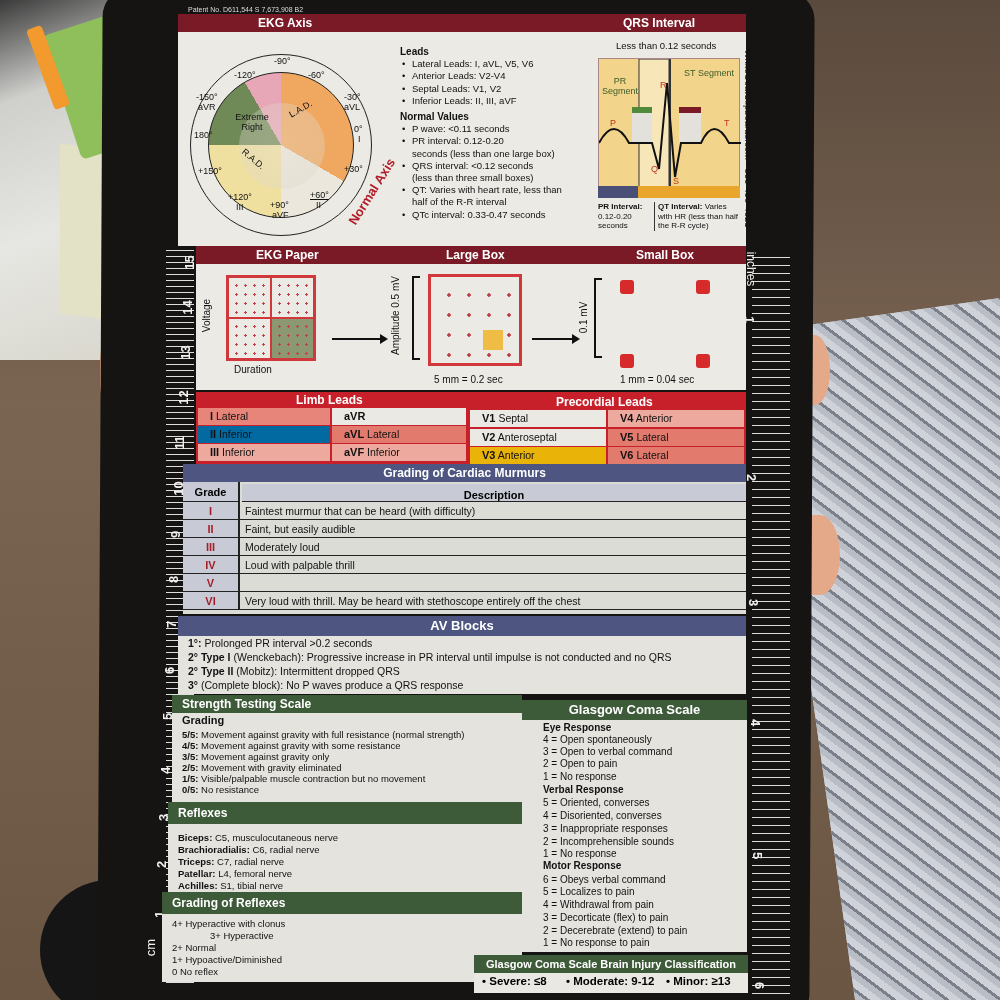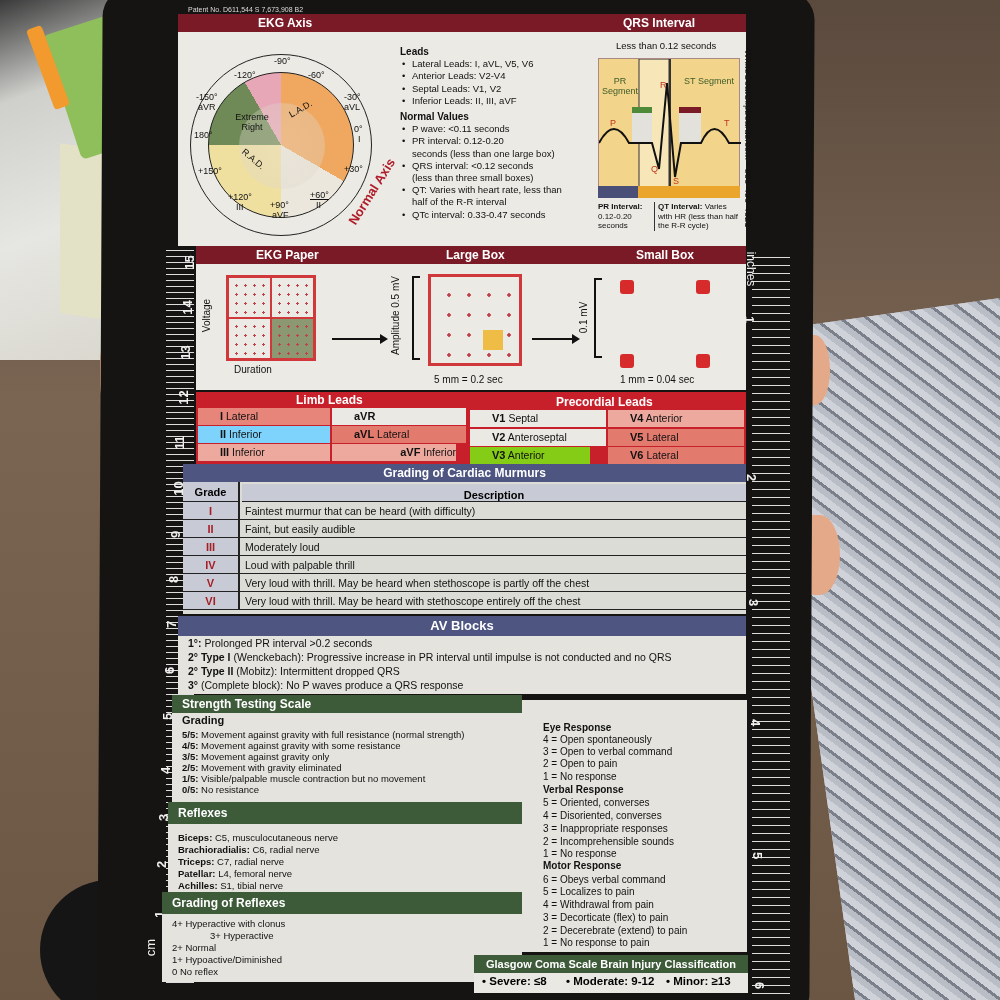--- a/index.html
+++ b/index.html
@@ -84,21 +84,21 @@
   .largebox .hl { position: absolute; left: 52px; top: 53px; width: 20px; height: 20px; background: #efbd45; }
   .smallbox-dot { position: absolute; width: 14px; height: 14px; background: #d62a2b; border-radius: 3px; }
   .small-txt { position: absolute; font-size: 10px; color: #111; }
   .rot-txt { position: absolute; font-size: 10px; color: #111; transform: rotate(-90deg); white-space: nowrap; }
   .arrow { position: absolute; height: 2px; background: #111; }
   .arrow::after { content:""; position: absolute; right: -2px; top: -4px; border-left: 8px solid #111; border-top: 5px solid transparent; border-bottom: 5px solid transparent; }
   .bracket { position: absolute; border: 2px solid #111; }
 
   
   .leads { left: 196px; top: 392px; width: 550px; height: 72px; background: #c8202b; }
-  .lt { position: absolute; font-size: 10.5px; color: #111; padding-left: 22px; line-height: 17px; height: 17px; }
+  .lt { position: absolute; font-size: 10.5px; color: #111; padding-left: 12px; line-height: 17px; height: 17px; }
   .lt b { font-weight: bold; font-size: 11px; }
 
   
   .murmurs { left: 183px; top: 464px; width: 563px; height: 150px; background: #dcdcd7; }
   .mrow { position: absolute; left: 0; width: 100%; height: 18px; border-bottom: 1.5px solid #222; }
   .mgrade { position: absolute; left: 0; top: 0; width: 57px; height: 100%; background: #c8cbd6; color: #a51d25; font-weight: bold; font-size: 11px; text-align: center; line-height: 18px; border-right: 2px solid #222; }
   .mdesc { position: absolute; left: 62px; top: 0; font-size: 10.5px; color: #111; line-height: 18px; white-space: nowrap; }
 
   
   .av { left: 178px; top: 616px; width: 568px; height: 78px; background: #e4e3de; }
@@ -224,21 +224,21 @@
       <rect x="40" y="0" width="30" height="128" fill="#f6e6b8" stroke="#333" stroke-width="1"></rect>
       <rect x="70" y="0" width="2" height="128" fill="#333"></rect>
       <rect x="33" y="48" width="20" height="6" fill="#4e8a3a"></rect>
       <rect x="33" y="54" width="20" height="30" fill="#e3e1dc"></rect>
       <rect x="80" y="48" width="22" height="6" fill="#7a1a26"></rect>
       <rect x="80" y="54" width="22" height="30" fill="#e3e1dc"></rect>
       <path d="M0 84 Q15 56 30 84 L53 84 L60 110 L68 24 L76 118 L82 84 L102 84 Q115 56 130 84 L142 84" fill="none" stroke="#111" stroke-width="2"></path>
     </svg>
   </div>
   <span class="qrs-seg" style="left:422px;top:62px;width:40px;">PR Segment</span>
-  <span class="qrs-seg" style="left:506px;top:62px;width:50px;">ST Segment</span>
+  <span class="qrs-seg" style="left:506px;top:54px;width:50px;">ST Segment</span>
   <span class="qrs-seg" style="left:432px;top:104px;color:#c0351f;">P</span>
   <span class="qrs-seg" style="left:473px;top:150px;color:#c0351f;">Q</span>
   <span class="qrs-seg" style="left:482px;top:66px;color:#c0351f;">R</span>
   <span class="qrs-seg" style="left:495px;top:162px;color:#c0351f;">S</span>
   <span class="qrs-seg" style="left:546px;top:104px;color:#c0351f;">T</span>
   <div class="qrs-pr-bar"></div>
   <div class="qrs-qt-bar"></div>
   <div class="qrs-foot" style="left:420px;top:188px;width:56px;">
     <b>PR Interval:</b>
     <div>0.12-0.20 seconds</div>
@@ -284,30 +284,30 @@
   <div class="smallbox-dot" style="left:500px;top:108px;"></div>
   <span class="small-txt" style="left:424px;top:128px;">1 mm = 0.04 sec</span>
 </div>
 
 <div class="panel leads">
   <span class="hdr" style="left:100px;top:1px;">Limb Leads</span>
   <span class="hdr" style="left:360px;top:3px;">Precordial Leads</span>
 
   <div class="lt" style="left:2px;top:16px;width:132px;background:#e7857a;"><b>I</b> <span>Lateral</span></div>
   <div class="lt" style="left:136px;top:16px;width:134px;background:#ebe9e4;"><b>aVR</b> <span></span></div>
-  <div class="lt" style="left:2px;top:34px;width:132px;background:#7dd3fc;"><b>II</b> <span>Inferior</span></div>
+  <div class="lt" style="left:2px;top:34px;width:132px;background:#0369a1;"><b>II</b> <span>Inferior</span></div>
   <div class="lt" style="left:136px;top:34px;width:134px;background:#e37a6e;"><b>aVL</b> <span>Lateral</span></div>
   <div class="lt" style="left:2px;top:52px;width:132px;background:#eea99e;"><b>III</b> <span>Inferior</span></div>
-  <div class="lt" style="left:136px;top:52px;width:124px;background:#eea99e;text-align:right;"><b>aVF</b> <span>Inferior</span></div>
+  <div class="lt" style="left:136px;top:52px;width:134px;background:#eea99e;"><b>aVF</b> <span>Inferior</span></div>
 
   <div class="lt" style="left:274px;top:18px;width:136px;background:#ebe9e4;"><b>V1</b> <span>Septal</span></div>
   <div class="lt" style="left:412px;top:18px;width:136px;background:#eea99e;"><b>V4</b> <span>Anterior</span></div>
   <div class="lt" style="left:274px;top:37px;width:136px;background:#ebe9e4;"><b>V2</b> <span>Anteroseptal</span></div>
   <div class="lt" style="left:412px;top:37px;width:136px;background:#e37a6e;"><b>V5</b> <span>Lateral</span></div>
-  <div class="lt" style="left:274px;top:55px;width:120px;background:#84cc16;"><b>V3</b> <span>Anterior</span></div>
+  <div class="lt" style="left:274px;top:55px;width:136px;background:#eab308;"><b>V3</b> <span>Anterior</span></div>
   <div class="lt" style="left:412px;top:55px;width:136px;background:#e37a6e;"><b>V6</b> <span>Lateral</span></div>
 </div>
 
 <div class="panel murmurs">
   <div class="hdr hdr-blue" style="left:0;top:0;width:100%;height:18px;line-height:18px;">Grading of Cardiac Murmurs</div>
   <div style="position:absolute;left:0;top:18px;width:57px;height:20px;background:#c8cbd6;font-weight:bold;font-size:11px;text-align:center;line-height:20px;border-right:2px solid #222;border-bottom:1.5px solid #222;">Grade</div>
   <div style="position:absolute;left:59px;top:20px;width:504px;height:18px;background:#c8cbd6;font-weight:bold;font-size:11px;text-align:center;line-height:22px;border-bottom:1.5px solid #222;">Description</div>
   <div class="mrow" style="top:38px;">
       <span class="mgrade">I</span>
       <span class="mdesc">Faintest murmur that can be heard (with difficulty)</span>
@@ -319,21 +319,20 @@
   <div class="mrow" style="top:74px;">
       <span class="mgrade">III</span>
       <span class="mdesc">Moderately loud</span>
     </div>
   <div class="mrow" style="top:92px;">
       <span class="mgrade">IV</span>
       <span class="mdesc">Loud with palpable thrill</span>
     </div>
   <div class="mrow" style="top:110px;">
       <span class="mgrade">V</span>
-      <span class="mdesc">Very loud with thrill. May be heard when stethoscope is partly off the chest</span>
     </div>
   <div class="mrow" style="top:128px;">
       <span class="mgrade">VI</span>
       <span class="mdesc">Very loud with thrill. May be heard with stethoscope entirely off the chest</span>
     </div>
 </div>
 
 <div class="panel av">
   <div class="hdr hdr-blue" style="left:0;top:0;width:100%;height:20px;line-height:20px;font-size:13px;">AV Blocks</div>
   <div class="av-line" style="top:21px;"><b>1°:</b><span> Prolonged PR interval &gt;0.2 seconds</span></div>
@@ -365,20 +364,21 @@
 <div class="panel grefl">
   <div class="hdr hdr-green" style="left:0;top:0;width:100%;height:22px;line-height:22px;text-align:left;padding-left:10px;">Grading of Reflexes</div>
   <div class="txt-line" style="top:26px;">4+ Hyperactive with clonus</div>
   <div class="txt-line" style="top:38px;margin-left:38px;">3+ Hyperactive</div>
   <div class="txt-line" style="top:50px;">2+ Normal</div>
   <div class="txt-line" style="top:62px;">1+ Hypoactive/Diminished</div>
   <div class="txt-line" style="top:74px;">0  No reflex</div>
 </div>
 
 <div class="panel gcs">
+  <div class="hdr hdr-green" style="left:0;top:0;width:100%;height:20px;line-height:20px;font-size:13px;">Glasgow Coma Scale</div>
   <div class="gcs-line h" style="top:22px;">Eye Response</div>
   <div class="gcs-line" style="top:34px;">4 = Open spontaneously</div>
   <div class="gcs-line" style="top:46px;">3 = Open to verbal command</div>
   <div class="gcs-line" style="top:58px;">2 = Open to pain</div>
   <div class="gcs-line" style="top:71px;">1 = No response</div>
   <div class="gcs-line h" style="top:84px;">Verbal Response</div>
   <div class="gcs-line" style="top:97px;">5 = Oriented, converses</div>
   <div class="gcs-line" style="top:110px;">4 = Disoriented, converses</div>
   <div class="gcs-line" style="top:123px;">3 = Inappropriate responses</div>
   <div class="gcs-line" style="top:136px;">2 = Incomprehensible sounds</div>

